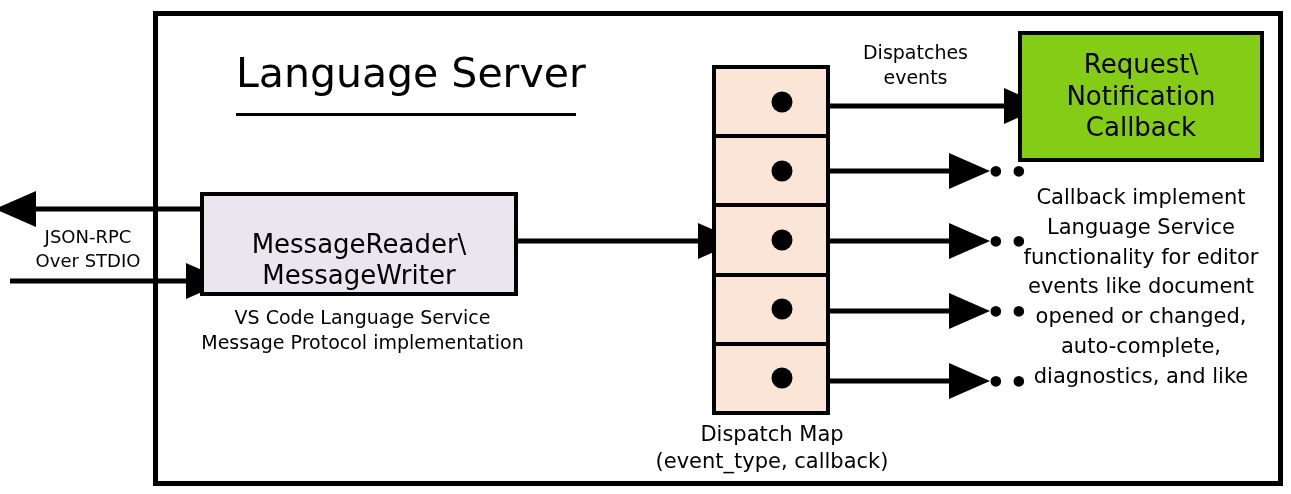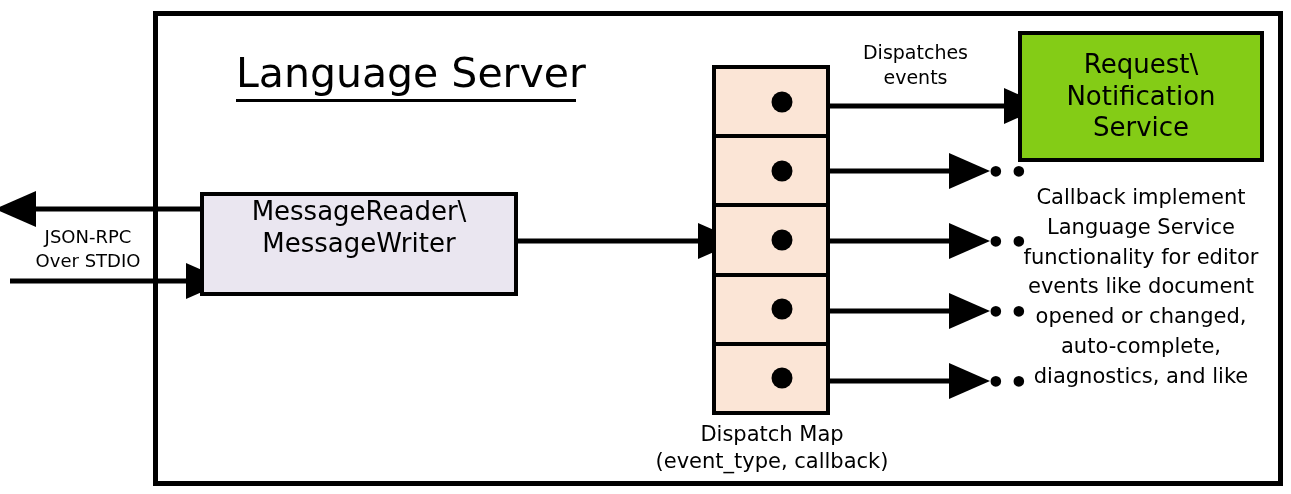--- a/index.html
+++ b/index.html
@@ -40,34 +40,34 @@
   
   #title {
     left: 236px;
     top: 52px;
     width: 340px;
     font-size: 41px;
     line-height: 1.05;
     text-align: center;
     white-space: nowrap;
     border-bottom: 3px solid #000;
-    padding-bottom: 4px;
+    padding-bottom: 18px;
   }
 
   
   #reader-box {
     left: 200px;
     top: 192px;
     width: 318px;
     height: 104px;
     background: #EAE6F0;
     border: 4px solid #000000;
     box-sizing: border-box;
     display: flex;
-    align-items: flex-start;
+    align-items: flex-end;
     justify-content: center;
   }
   #reader-box .boxtext {
     font-size: 26px;
     line-height: 1.22;
     text-align: center;
   }
   #reader-caption {
     left: 190px;
     top: 305px;
@@ -235,20 +235,24 @@
     <div>JSON-RPC</div>
     <div>Over STDIO</div>
   </div>
 
   <div id="reader-box" class="abs">
     <div class="boxtext">
       <div>MessageReader\</div>
       <div>MessageWriter</div>
     </div>
   </div>
+  <div id="reader-caption" class="abs">
+    <div>VS Code Language Service</div>
+    <div>Message Protocol implementation</div>
+  </div>
 
 
   <div id="dispatch-map" class="abs">
     <div class="row">
       <span class="dot"></span>
     </div>
     <div class="row">
       <span class="dot"></span>
     </div>
     <div class="row">
@@ -273,21 +277,21 @@
 
   <div id="dispatches-label" class="abs">
     <div>Dispatches</div>
     <div>events</div>
   </div>
 
   <div id="callback-box" class="abs">
     <div class="boxtext">
       <div>Request\</div>
       <div>Notification</div>
-      <div>Service</div>
+      <div>Callback</div>
     </div>
   </div>
   <div id="callback-caption" class="abs">
     <div>Callback implement</div>
     <div>Language Service</div>
     <div>functionality for editor</div>
     <div>events like document</div>
     <div>opened or changed,</div>
     <div>auto-complete,</div>
     <div>diagnostics, and like</div>

